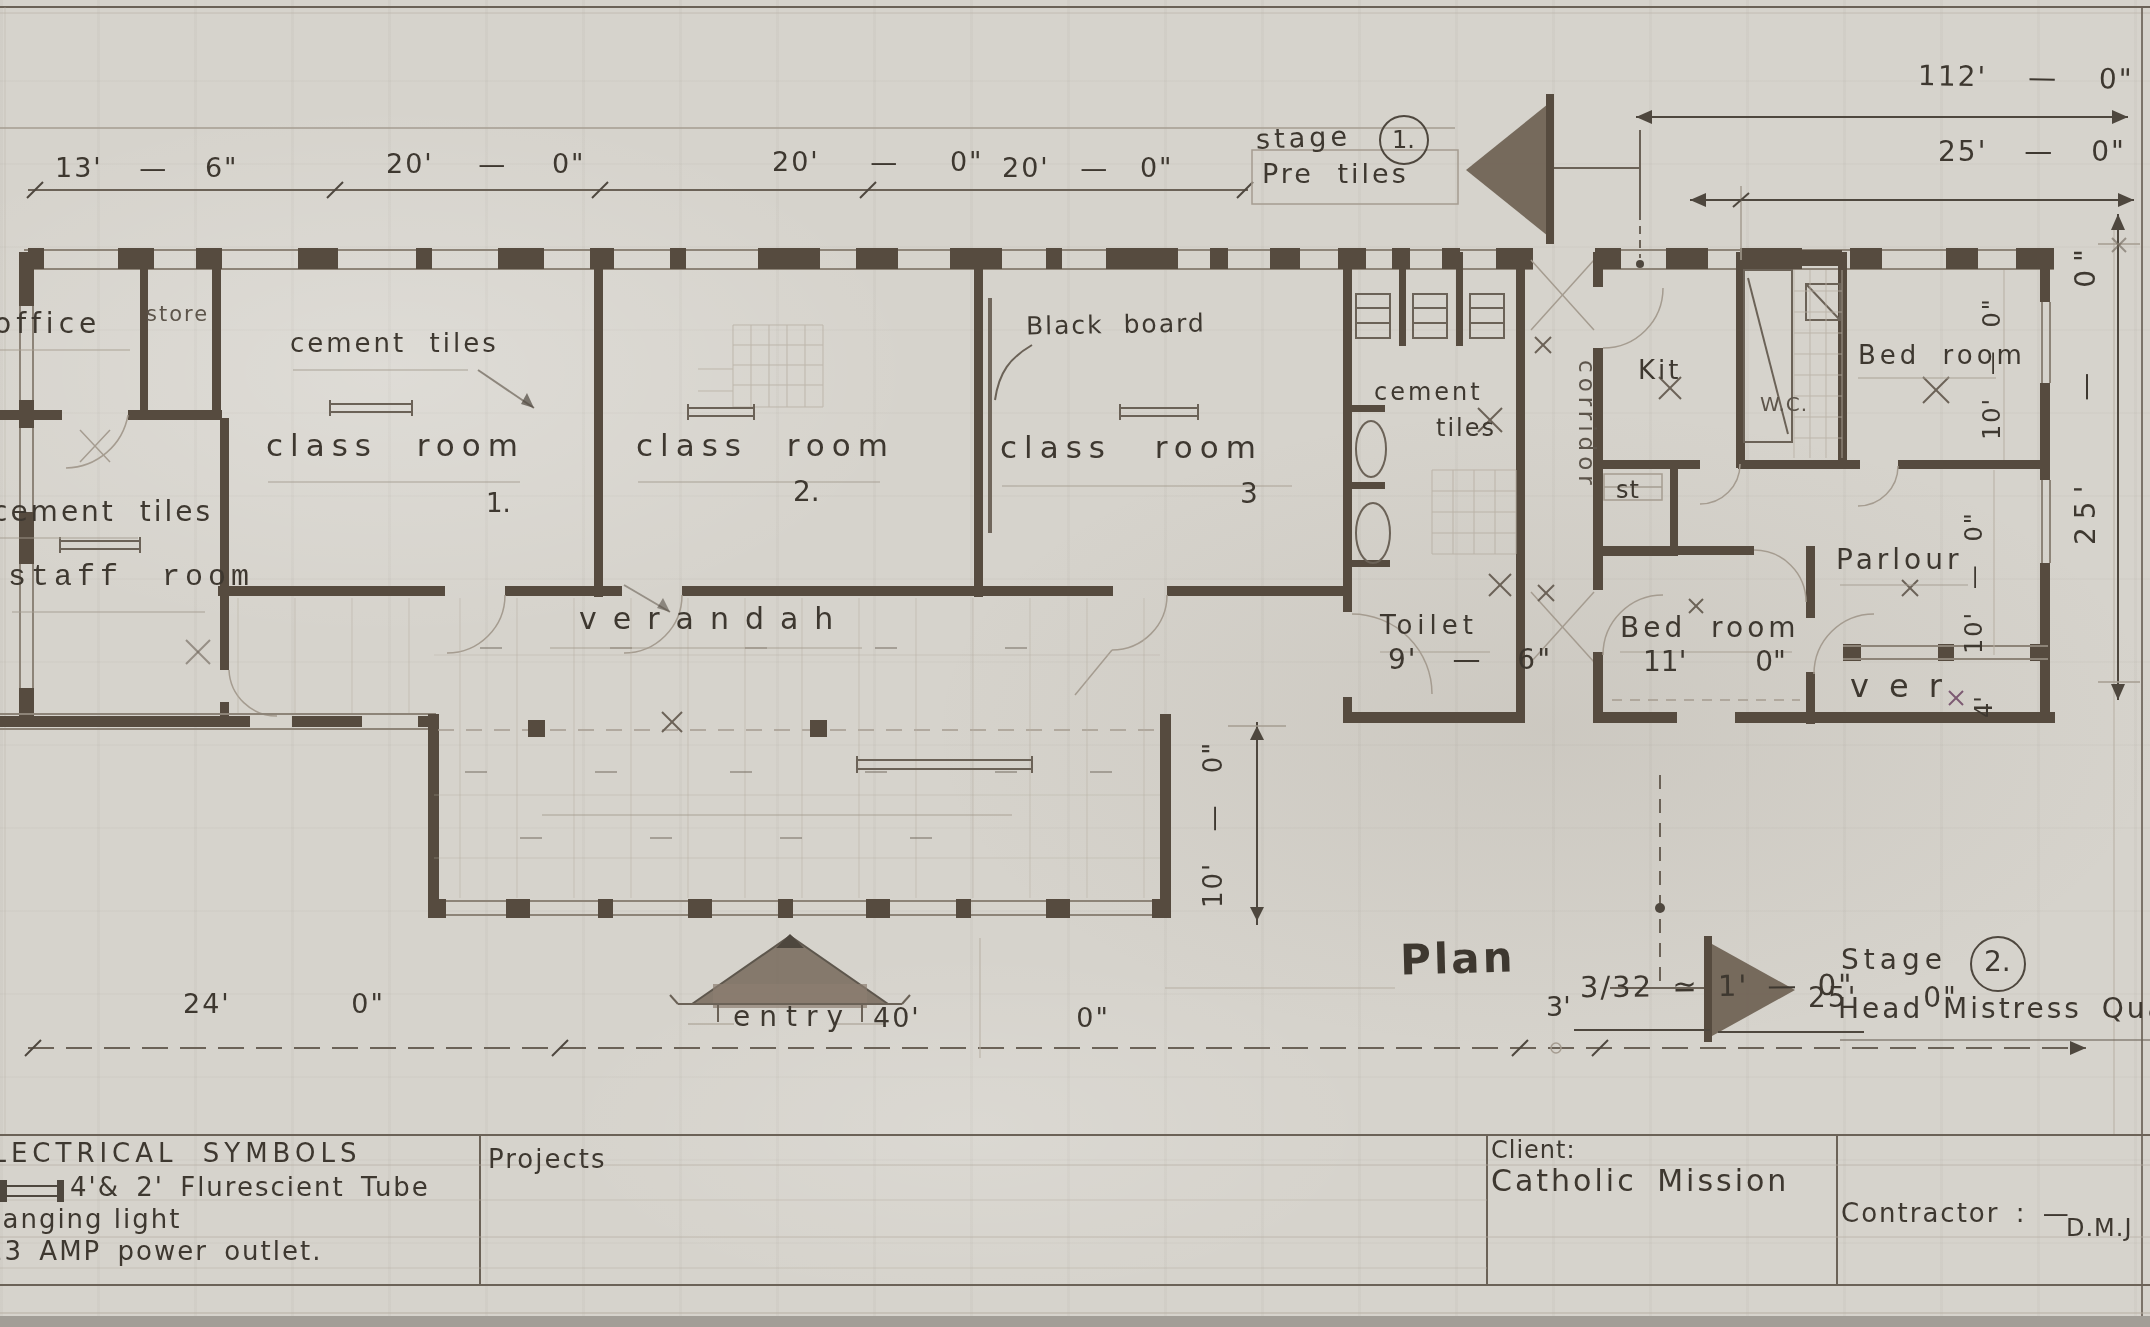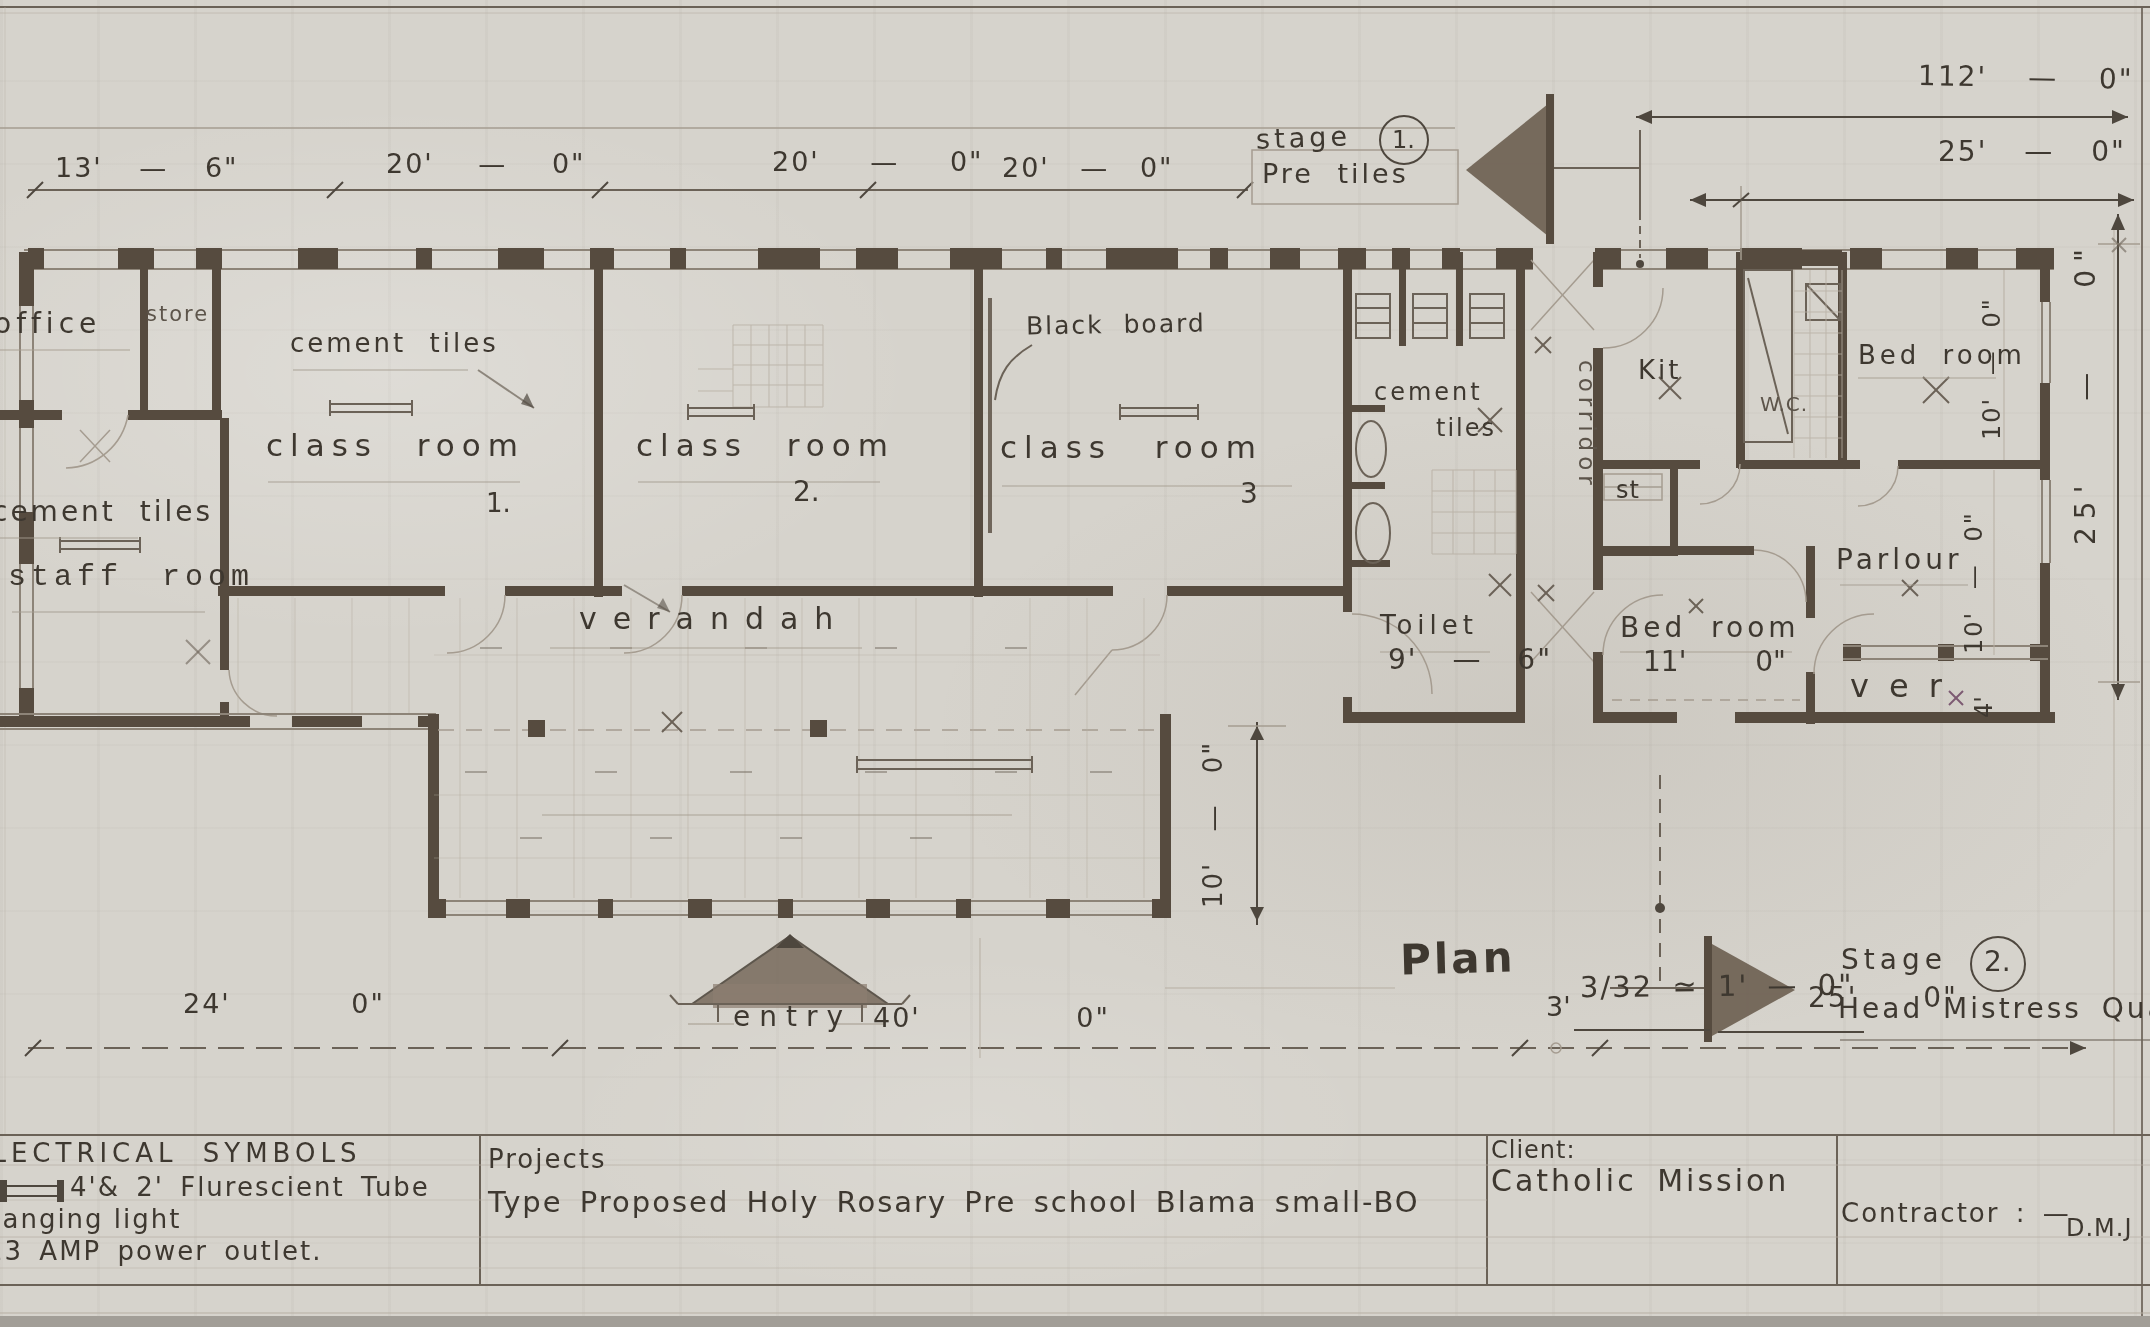--- a/index.html
+++ b/index.html
@@ -542,19 +542,18 @@
 <span class="hw" style="left:183px;top:990px;font-size:27px;letter-spacing:2px;word-spacing:110px;">24' 0"</span>
 <span class="hw" style="left:873px;top:1004px;font-size:27px;letter-spacing:2px;word-spacing:145px;">40' 0"</span>
 <span class="hw" style="left:1546px;top:993px;font-size:27px;">3'</span>
 <span class="hw" style="left:1808px;top:984px;font-size:28px;letter-spacing:2px;word-spacing:55px;">25' 0"</span>
 
 <span class="hw" style="left:-30px;top:1140px;font-size:26px;letter-spacing:5px;word-spacing:12px;">ELECTRICAL SYMBOLS</span>
 <span class="hw" style="left:70px;top:1174px;font-size:26px;letter-spacing:2px;word-spacing:6px;">4'&amp; 2' Flurescient Tube</span>
 <span class="hw" style="left:-16px;top:1206px;font-size:26px;letter-spacing:2px;">hanging light</span>
 <span class="hw" style="left:-14px;top:1238px;font-size:26px;letter-spacing:2px;word-spacing:6px;">13 AMP power outlet.</span>
 <span class="hw" style="left:488px;top:1146px;font-size:26px;letter-spacing:2px;">Projects</span>
-<span class="hw" style="left:488px;top:1188px;font-size:29px;letter-spacing:2px;word-spacing:6px;">Type Proposed Holy Rosary Pre school Blama small-BO</span>
 <span class="hw" style="left:1491px;top:1138px;font-size:24px;letter-spacing:1px;">Client:</span>
 <span class="hw" style="left:1491px;top:1166px;font-size:30px;letter-spacing:3px;word-spacing:8px;">Catholic Mission</span>
 <span class="hw" style="left:1841px;top:1200px;font-size:26px;letter-spacing:2px;word-spacing:6px;">Contractor : —</span>
 <span class="hw" style="left:2066px;top:1216px;font-size:24px;letter-spacing:1px;text-align:center;">D.M.J</span>
 
 </div>
 
 </body></html>

